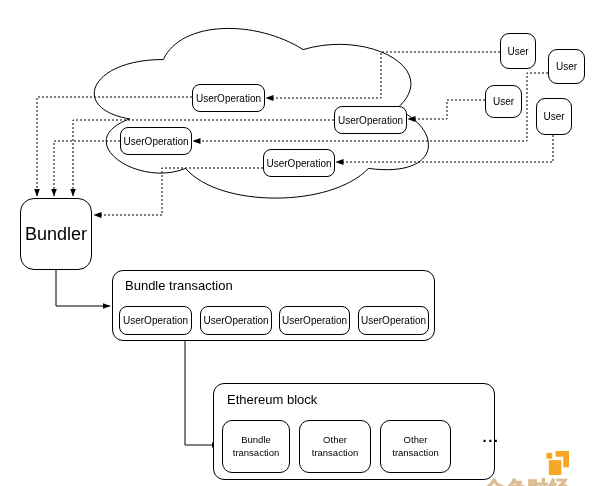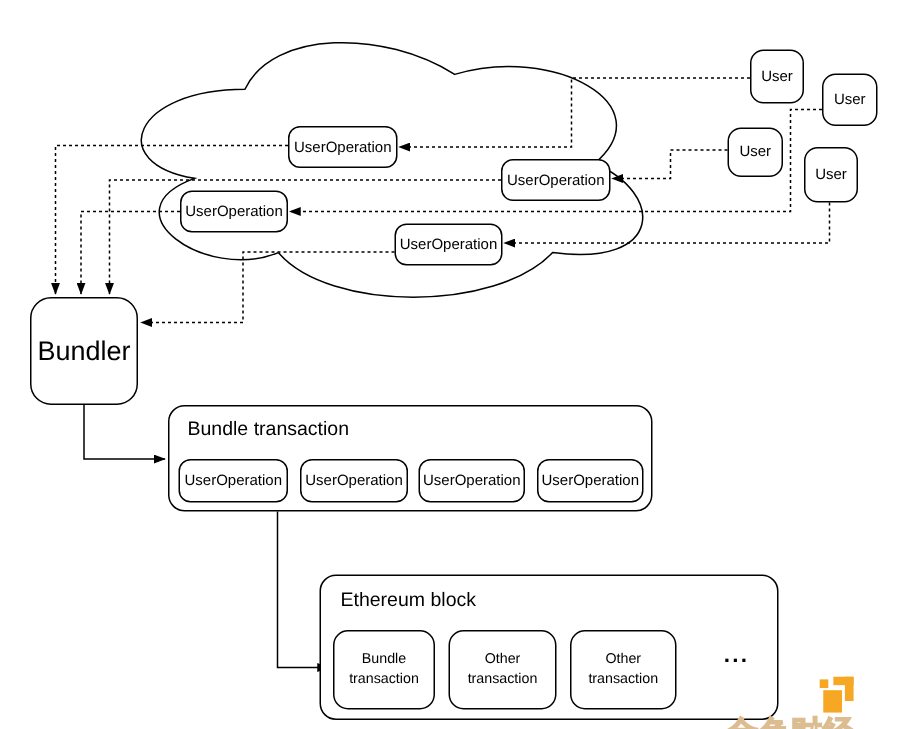--- a/index.html
+++ b/index.html
@@ -112,21 +112,21 @@
   <div class="node bundler" style="left:20px; top:198px; width:72px; height:72px;">Bundler</div>
 
   <div class="node panel" style="left:112px; top:270px; width:323px; height:71px;">
     <div class="panel-title" style="left:12px; top:7px;">Bundle transaction</div>
     <div class="node uo" style="left:6px;   top:35px; width:73px; height:29px;">UserOperation</div>
     <div class="node uo" style="left:87px;  top:35px; width:72px; height:29px;">UserOperation</div>
     <div class="node uo" style="left:166px; top:35px; width:71px; height:29px;">UserOperation</div>
     <div class="node uo" style="left:245px; top:35px; width:71px; height:29px;">UserOperation</div>
   </div>
 
-  <div class="node panel" style="left:213px; top:383px; width:306px; height:97px;">
+  <div class="node panel" style="left:213px; top:383px; width:282px; height:97px;">
     <div class="panel-title" style="left:13px; top:8px;">Ethereum block</div>
     <div class="node uo two-line" style="left:8px;   top:36px; width:68px; height:53px; border-radius:10px;">Bundle transaction</div>
     <div class="node uo two-line" style="left:85px;  top:36px; width:72px; height:53px; border-radius:10px;">Other transaction</div>
     <div class="node uo two-line" style="left:166px; top:36px; width:71px; height:53px; border-radius:10px;">Other transaction</div>
     <div class="ellipsis" style="left:252px; top:44px; width:50px; text-align:center;">...</div>
   </div>
 
   <div class="watermark">
     <svg width="25" height="25" viewBox="0 0 26 26">
       <rect x="1.5" y="2" width="6" height="6" fill="#F6A723"></rect>

